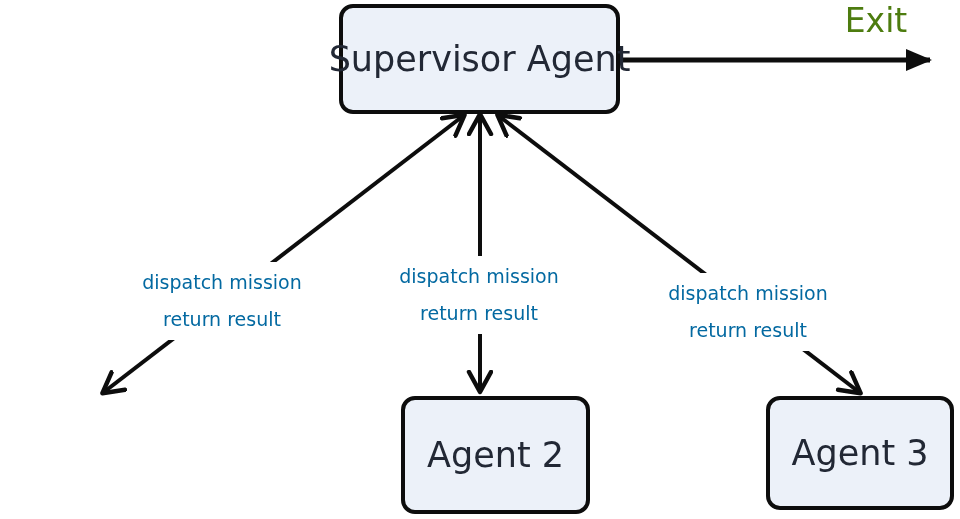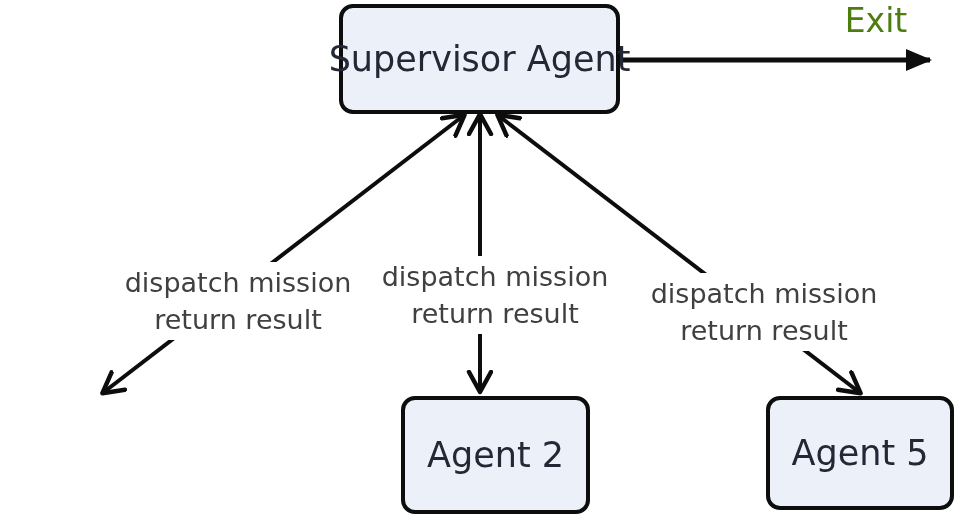--- a/index.html
+++ b/index.html
@@ -40,25 +40,24 @@
   .node-agent1     { left: 5px;   top: 396px; width: 189px; height: 114px; }
   .node-agent2     { left: 401px; top: 396px; width: 189px; height: 118px; }
   .node-agent3     { left: 766px; top: 396px; width: 188px; height: 114px; }
   .edge-label {
     position: absolute;
     z-index: 2;
     transform: translate(-50%, -50%);
     background: #ffffff;
     padding: 2px 8px;
     text-align: center;
-    font-size: 27px;
+    font-size: 19px;
     line-height: 37px;
-    color: #404040;
+    color: #0369a1;
     white-space: nowrap;
-    margin-left: 16px;
   }
   .edge-label-1 { left: 222px; top: 301px; }
   .edge-label-2 { left: 479px; top: 295px; }
   .edge-label-3 { left: 748px; top: 312px; }
   .exit-label {
     position: absolute;
     z-index: 2;
     transform: translate(-50%, -50%);
     left: 876px;
     top: 20px;
@@ -98,15 +97,15 @@
   </div>
   <div class="edge-label edge-label-3">
     <div>dispatch mission</div>
     <div>return result</div>
   </div>
 
   <div class="exit-label">Exit</div>
 
   <div class="node node-supervisor">Supervisor Agent</div>
   <div class="node node-agent2">Agent 2</div>
-  <div class="node node-agent3">Agent 5</div>
+  <div class="node node-agent3">Agent 3</div>
 
 </div>
 
 </body></html>

